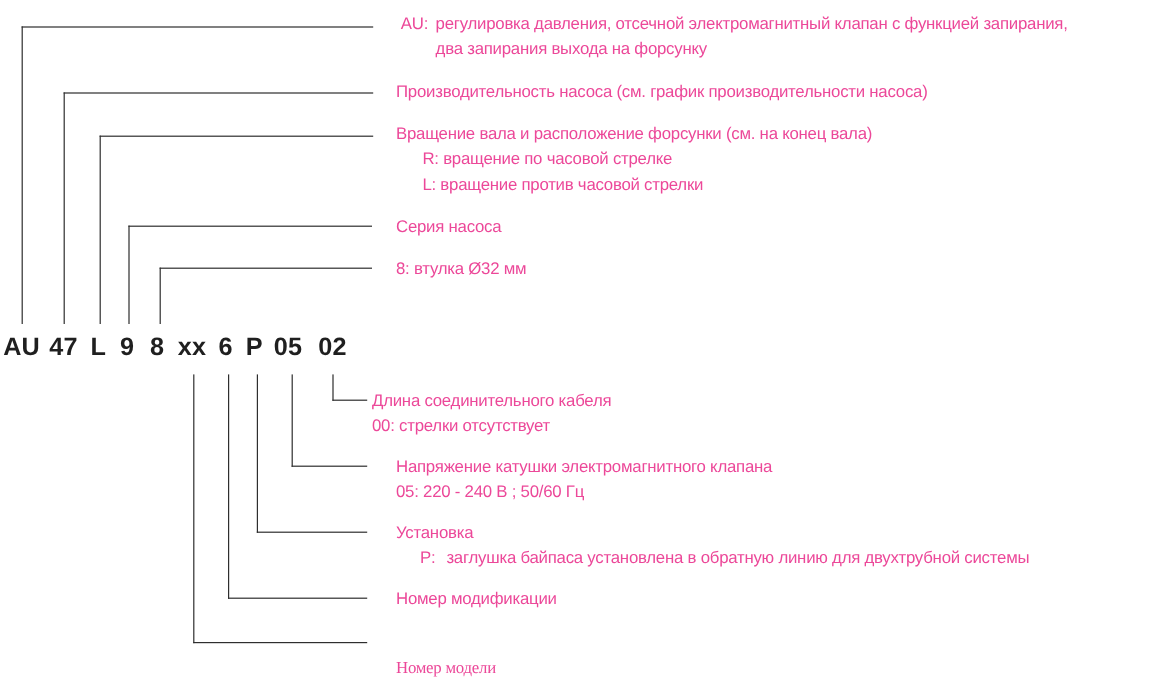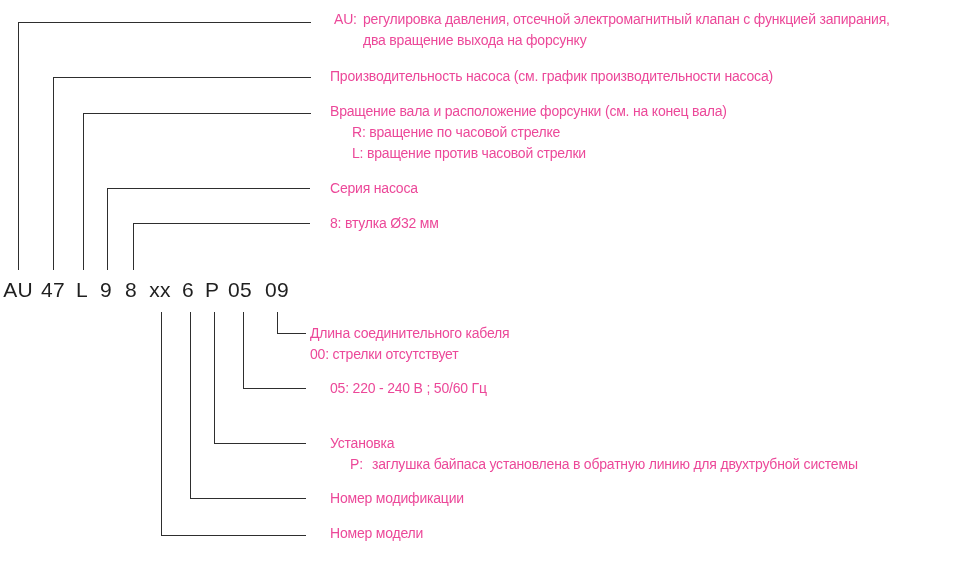--- a/index.html
+++ b/index.html
@@ -11,21 +11,21 @@
   }
   .label {
     position:absolute; font-size:14px; line-height:21px;
     letter-spacing:-0.2px; white-space:nowrap; color:#ec4899;
   }
   .sub { padding-left:22px; }
   .elbow-top { position:absolute; border-left:1px solid #2e2e2e; border-top:1px solid #2e2e2e; }
   .elbow-bottom { position:absolute; border-left:1px solid #2e2e2e; border-bottom:1px solid #2e2e2e; }
   .code-seg {
     position:absolute; top:278px; transform:translateX(-50%);
-    font-size:21px; font-weight:normal; letter-spacing:0.2px; white-space:nowrap;
+    font-size:21px; font-weight:bold; letter-spacing:0.2px; white-space:nowrap;
   }
   .prefix-au { display:inline-block; width:29px; }
   .prefix-p { display:inline-block; width:22px; }
   .indent-au { padding-left:29px; }
   .indent-p { padding-left:20px; }
 </style>
 </head>
 <body>
 
 <div class="canvas">
@@ -44,50 +44,51 @@
 
   <div class="code-seg" style="left:18px;">AU</div>
   <div class="code-seg" style="left:53px;">47</div>
   <div class="code-seg" style="left:82px;">L</div>
   <div class="code-seg" style="left:106px;">9</div>
   <div class="code-seg" style="left:131px;">8</div>
   <div class="code-seg" style="left:160px;">xx</div>
   <div class="code-seg" style="left:188px;">6</div>
   <div class="code-seg" style="left:212px;">P</div>
   <div class="code-seg" style="left:240px;">05</div>
-  <div class="code-seg" style="left:277px;">09</div>
+  <div class="code-seg" style="left:277px;">02</div>
 
   <div class="label" style="left:334px; top:9px;">
     <div><span class="prefix-au">AU:</span><span>регулировка давления, отсечной электромагнитный клапан с функцией запирания,</span></div>
-    <div class="indent-au">два вращение выхода на форсунку</div>
+    <div class="indent-au">два запирания выхода на форсунку</div>
   </div>
 
   <div class="label" style="left:330px; top:66px;">Производительность насоса (см. график производительности насоса)</div>
 
   <div class="label" style="left:330px; top:101px;">
     <div>Вращение вала и расположение форсунки (см. на конец вала)</div>
     <div class="sub">R: вращение по часовой стрелке</div>
     <div class="sub">L: вращение против часовой стрелки</div>
   </div>
 
   <div class="label" style="left:330px; top:178px;text-align:right;">Серия насоса</div>
 
   <div class="label" style="left:330px; top:213px;">8: втулка Ø32 мм</div>
 
   <div class="label" style="left:310px; top:323px;">
     <div>Длина соединительного кабеля</div>
     <div>00: стрелки отсутствует</div>
   </div>
 
   <div class="label" style="left:330px; top:378px;">
+    <div>Напряжение катушки электромагнитного клапана</div>
     <div>05: 220 - 240 В ; 50/60 Гц</div>
   </div>
 
   <div class="label" style="left:330px; top:433px;">
     <div>Установка</div>
     <div class="indent-p"><span class="prefix-p">P:</span><span>заглушка байпаса установлена в обратную линию для двухтрубной системы</span></div>
   </div>
 
   <div class="label" style="left:330px; top:488px;">Номер модификации</div>
 
-  <div class="label" style="left:330px; top:523px;">Номер модели</div>
+  <div class="label" style="left:330px; top:547px;font-family:Liberation Serif, serif;">Номер модели</div>
 
 </div>
 
 </body></html>

